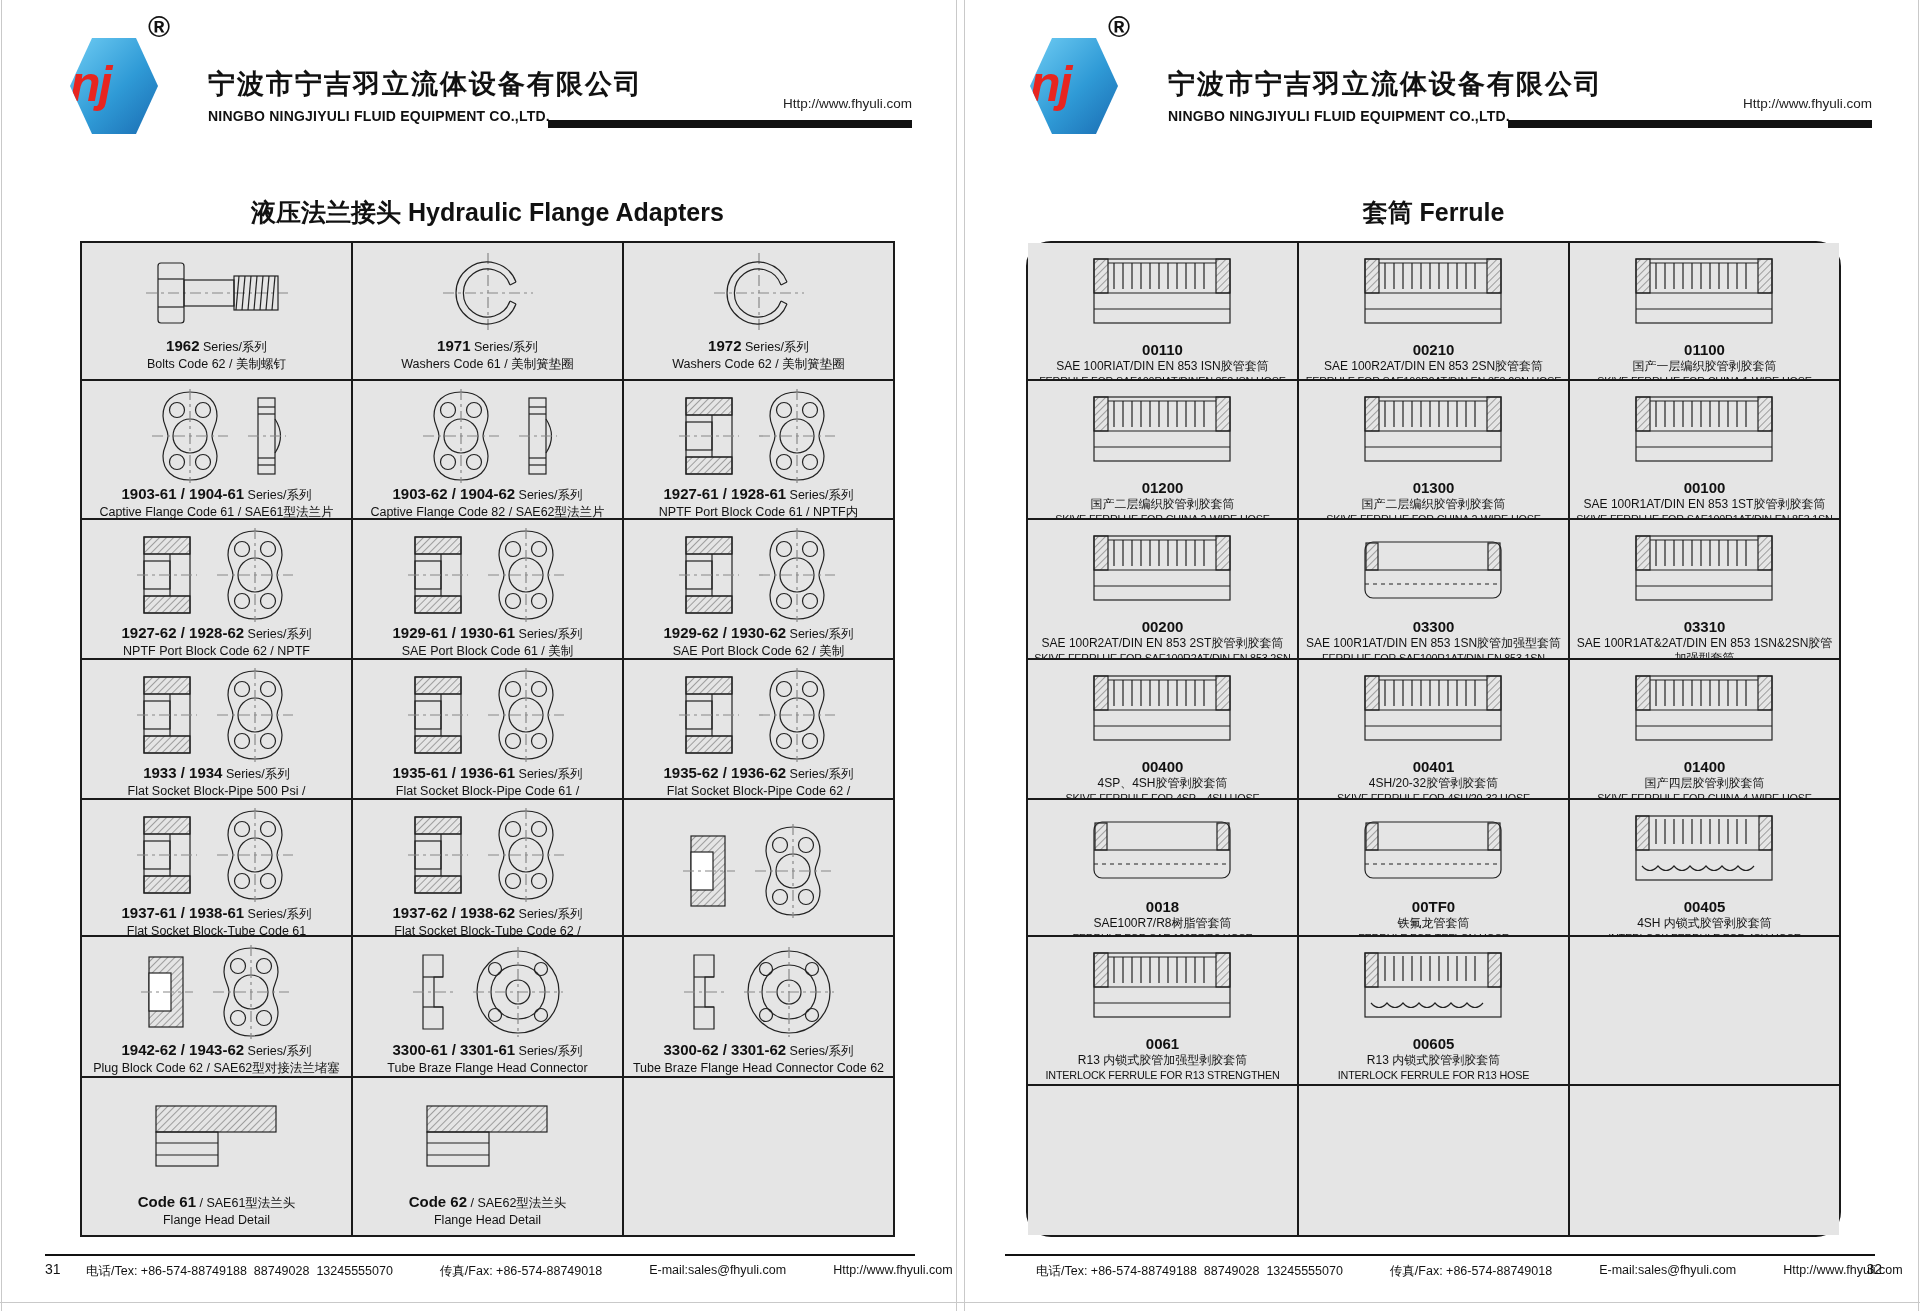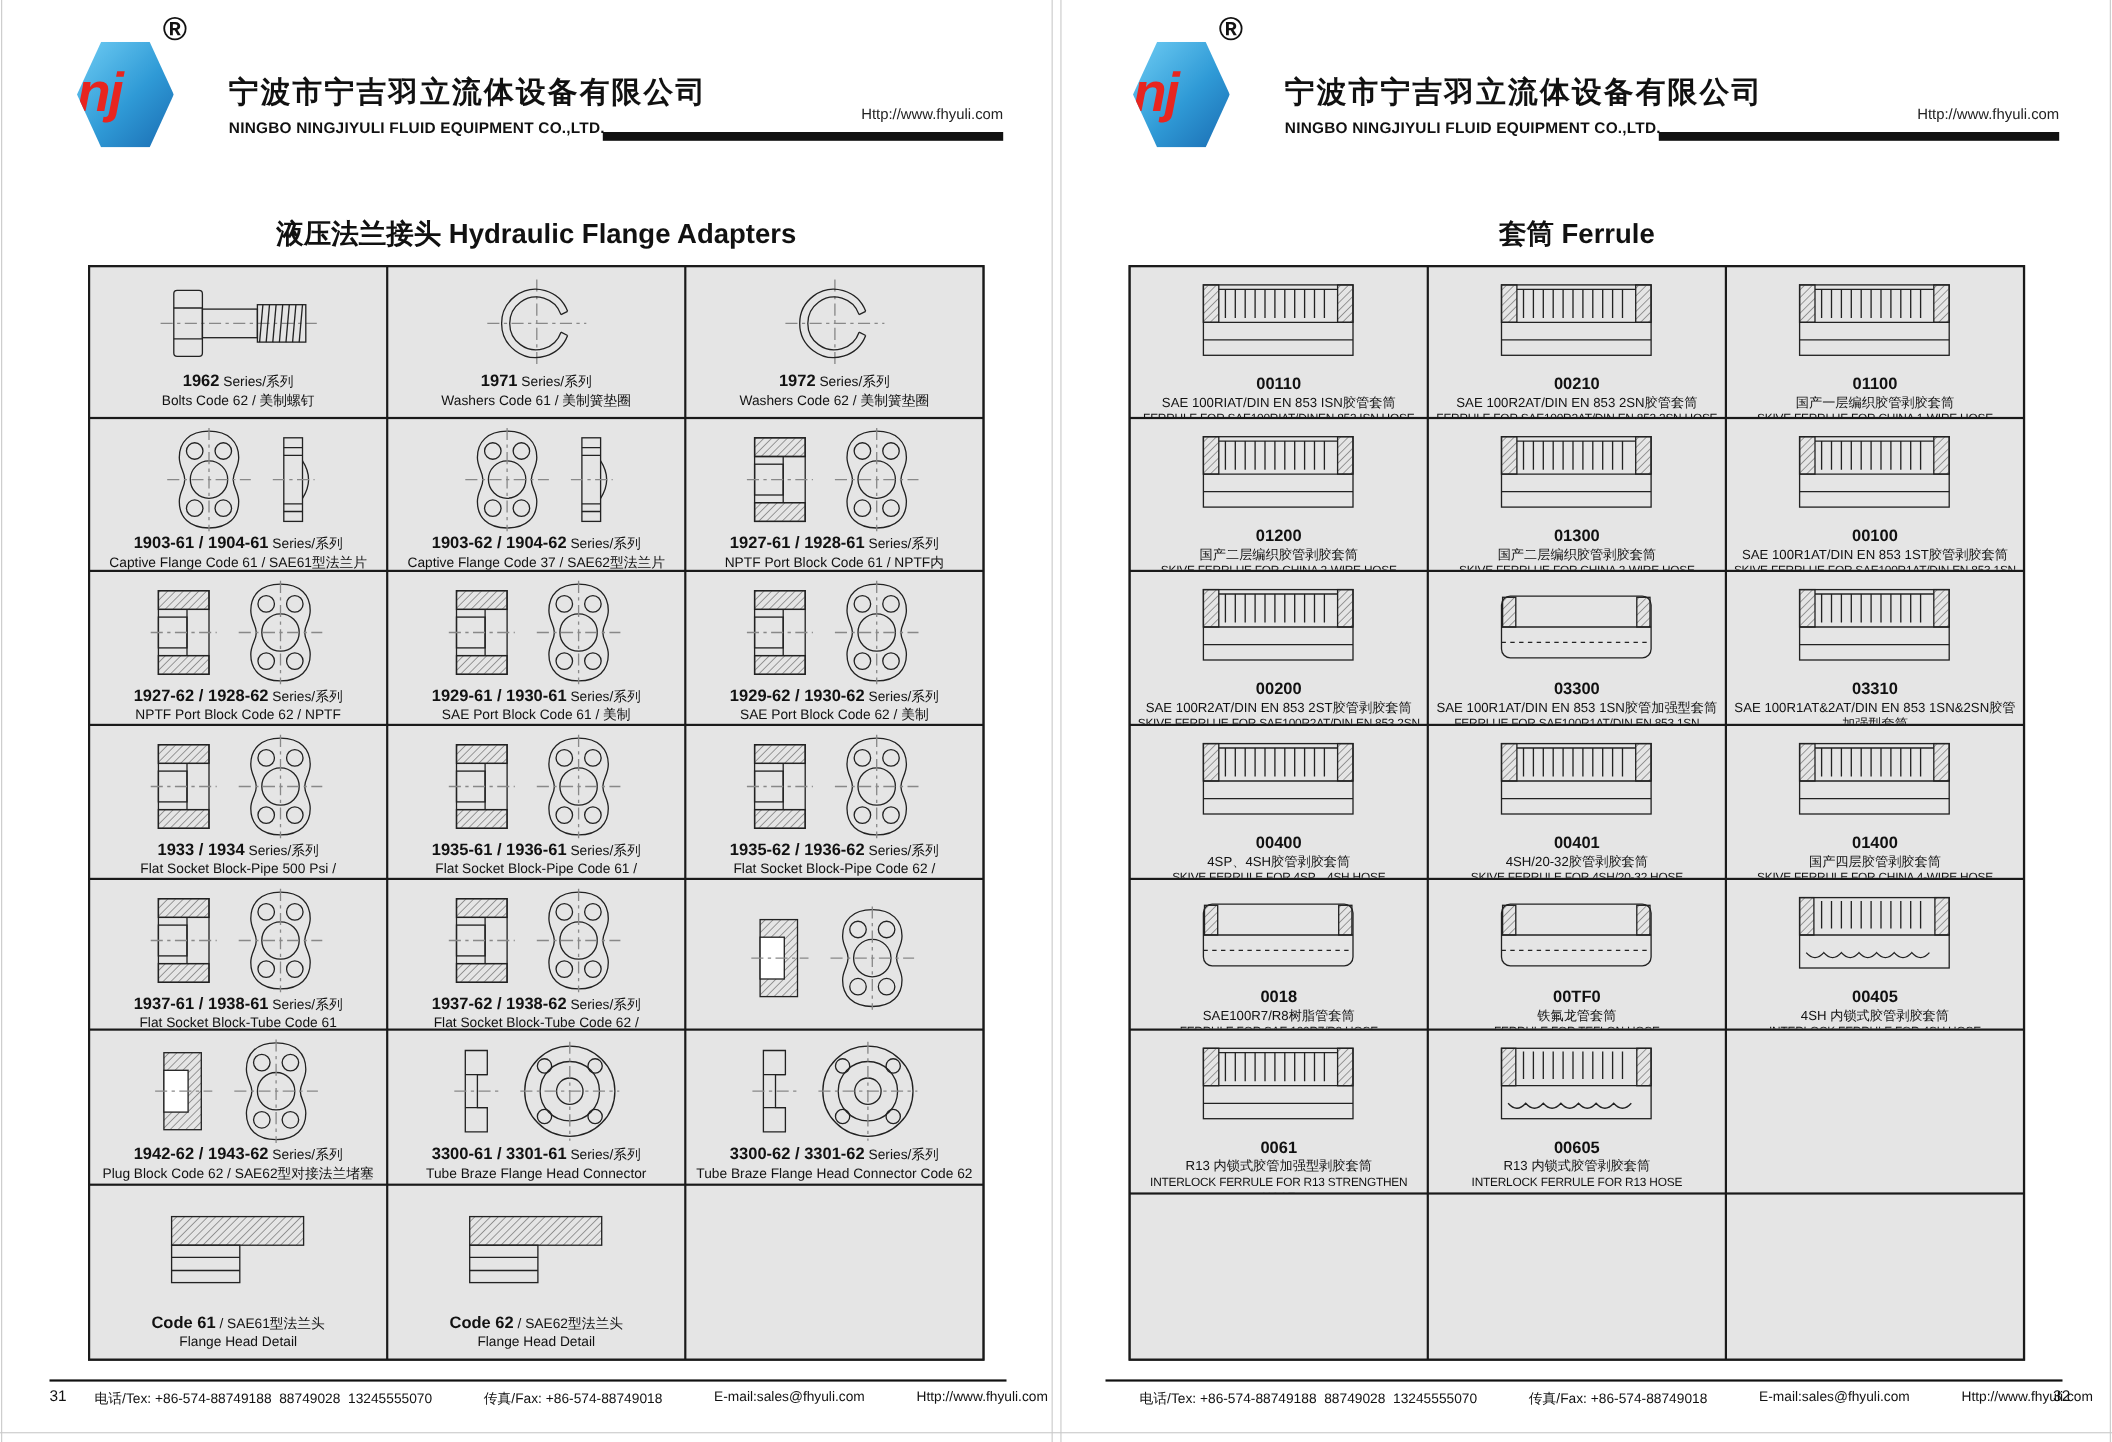--- a/index.html
+++ b/index.html
@@ -21,21 +21,21 @@
   .url{position:absolute;right:48px;top:96px;font-size:13.5px;color:#222;}
 
   
   .ptitle{position:absolute;top:196px;left:66px;width:815px;text-align:center;font-size:25px;font-weight:bold;white-space:nowrap;}
   #page-left .ptitle{left:80px;}
 
   
   .table{position:absolute;display:grid;grid-template-columns:repeat(3,1fr);gap:2px;
          background:#1a1a1a;border:2px solid #1a1a1a;width:811px;top:241px;}
   #table-left{left:80px;grid-template-rows:136px 137px 138px 138px 135px 139px 157px;}
-  #table-right{left:66px;grid-template-rows:136px 137px 138px 138px 135px 147px 149px;}
+  #table-right{left:66px;grid-template-rows:136px 137px 138px 138px 135px 147px 149px;border-radius:25px;}
   .cell{background:#e5e5e5;display:flex;flex-direction:column;overflow:hidden;}
   .draw{flex:1;display:flex;align-items:center;justify-content:center;gap:12px;padding-top:6px;}
   .cap{text-align:center;padding:0 3px 7px 3px;}
   .l1 .b{font-size:15px;font-weight:bold;}
   .l1 .r{font-size:12.5px;}
   .code{font-size:15px;font-weight:bold;margin-bottom:1px;}
   .cl{font-size:12.5px;line-height:1.28;}
   #page-right .cl.l2{font-size:12px;}
   #page-right .cl.l3{font-size:10.8px;letter-spacing:-0.2px;line-height:1.3;}
 
@@ -174,21 +174,21 @@
             <line x1="12" y1="20" x2="29" y2="20"></line>
             <line x1="12" y1="27" x2="29" y2="27"></line>
             <line x1="12" y1="71" x2="29" y2="71"></line>
             <line x1="12" y1="78" x2="29" y2="78"></line>
             <path d="M29 32 Q40 49 29 66"></path>
             <line x1="2" y1="49" x2="40" y2="49" stroke="#888" stroke-dasharray="11 4 3 4"></line>
           </svg>
         </div>
         <div class="cap">
           <div class="l1"><span class="b">1903-62 / 1904-62</span><span class="r"> Series/系列</span></div>
-          <div class="cl l2">Captive Flange Code 37 / SAE62型法兰片</div>
+          <div class="cl l2">Captive Flange Code 82 / SAE62型法兰片</div>
         </div>
       </div>
       <div class="cell">
         <div class="draw">
           <svg width="64" height="98" viewBox="0 0 64 98" fill="none" stroke="#222" stroke-width="1.2">
             <rect x="9" y="11" width="46" height="76"></rect>
             <rect x="9" y="11" width="46" height="17" fill="url(#hatch)"></rect>
             <rect x="9" y="70" width="46" height="17" fill="url(#hatch)"></rect>
             <line x1="9" y1="28" x2="55" y2="28"></line>
             <line x1="9" y1="70" x2="55" y2="70"></line>

